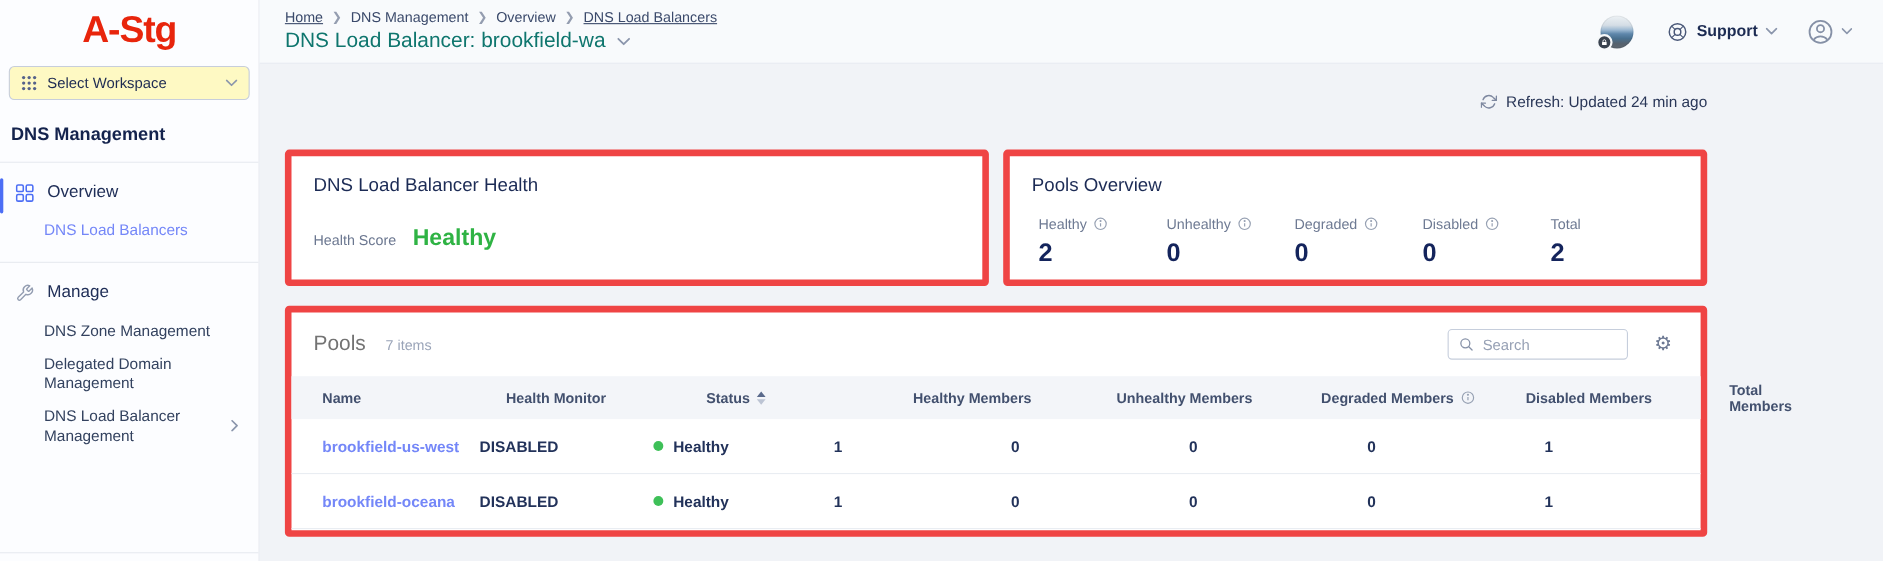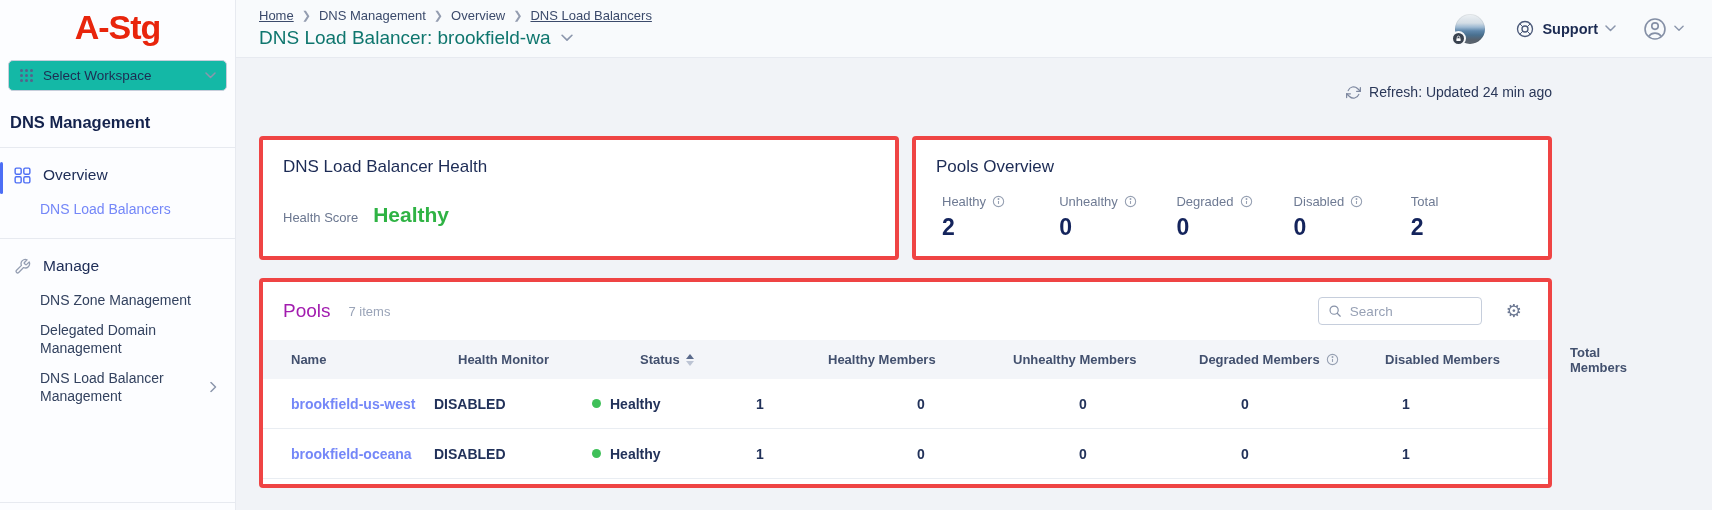--- a/index.html
+++ b/index.html
@@ -12,21 +12,21 @@
 
   
   .sidebar {
     position:absolute; left:0; top:0; bottom:0; width:236px;
     background:#fcfdff; border-right:1px solid #e7eaf0;
   }
   .logo { text-align:center; padding-top:8px; font-size:34px; font-weight:800;
     color:var(--accent_red,#e8250c); letter-spacing:-1px; }
   .ws-btn {
     margin:13px 8px 0 8px; height:31px; display:flex; align-items:center; gap:9px;
-    padding:0 10px; border:1px solid #c7cedb; border-radius:5px; background:#14b8a6; cursor:pointer;
+    padding:0 10px; border:1px solid #c7cedb; border-radius:5px; background:#fef9c3; cursor:pointer;
   }
   .ws-btn .ws-label { font-size:13.5px; color:#1e2b52; flex:1; }
   .product-title { margin:22px 10px 0 10px; font-size:16.5px; font-weight:700; color:#14234d; }
   .side-div { border-top:1px solid #e7eaf0; margin-top:15px; }
   .nav-group { position:relative; margin-top:10px; }
   .nav-group-row { display:flex; align-items:center; gap:12px; padding:8px 10px 8px 14px; cursor:pointer; }
   .nav-group-row .nav-group-label { font-size:15.5px; color:#202f58; }
   .active-bar { position:absolute; left:0; top:4px; width:3px; height:32px; background:#4c6ef5; border-radius:2px; }
   .sub-list { padding:2px 0 10px 0; }
   .sub-item { position:relative; padding:6px 40px 6px 40px; font-size:14px; line-height:18px;
@@ -60,39 +60,39 @@
   .support-group { display:flex; align-items:center; gap:7px; margin-left:30px; cursor:pointer; }
   .support-label { font-size:14.5px; font-weight:600; color:#1c2b52; }
   .user-group { display:flex; align-items:center; gap:6px; margin-left:26px; cursor:pointer; }
 
   
   .main { position:absolute; left:236px; right:0; top:58px; bottom:0; padding:26px 160px 0 23px; }
   .refresh-row { display:flex; justify-content:flex-end; align-items:center; gap:8px;
     height:16px; cursor:pointer; }
   .refresh-label { font-size:14px; color:#2a3758; }
 
-  .card { background:#fff; border:4px solid #ef4444; border-radius:4px; }
+  .card { background:#fff; border:6px solid #ef4444; border-radius:4px; }
   .cards-row { display:flex; gap:13px; margin-top:36px; }
   .card-title { font-size:17px; color:#1c2b55; font-weight:400; }
 
   .health-card { width:640px; height:124px; padding:17px 20px; }
   .score-row { display:flex; align-items:baseline; gap:15px; margin-top:26px; }
   .score-label { font-size:13px; color:#6b7790; }
   .score-value { font-size:21px; font-weight:700; color:var(--healthy_green,#2fb344); }
 
   .pools-overview-card { width:640px; height:124px; padding:17px 20px; }
   .stats-row { display:flex; margin-top:17px; margin-left:6px; }
   .stat { width:122px; }
   .stat-label { display:flex; align-items:center; gap:6px; font-size:13px; color:#6e7a93; }
   .stat-value { margin-top:5px; font-size:23px; font-weight:700; color:#14245c; }
 
   
   .pools-card { margin-top:18px; width:1293px; height:210px; }
   .pools-header { height:58px; display:flex; align-items:center; padding:0 26px 0 20px; }
-  .pools-title { font-size:19px; color:#a21caf; }
+  .pools-title { font-size:19px; color:#737373; }
   .pools-count { font-size:13px; color:#9aa4b8; margin-left:18px; flex:1; }
   .search-box { width:164px; height:28px; border:1px solid #c6cedc; border-radius:4px; background:#fff;
     display:flex; align-items:center; gap:8px; padding:0 9px; }
   .search-box input { border:none; outline:none; width:100%; font-size:13.5px; color:#2a3758;
     font-family:inherit; background:transparent; }
   .search-box input::placeholder { color:#97a1b5; }
   .gear { margin-left:24px; font-size:18px; line-height:1; color:#6d7993; cursor:pointer;
     font-family:"DejaVu Sans",sans-serif; }
 
   .t-row { display:grid; grid-template-columns:143px 158px 164px 161px 162px 162px 161px 1fr;

